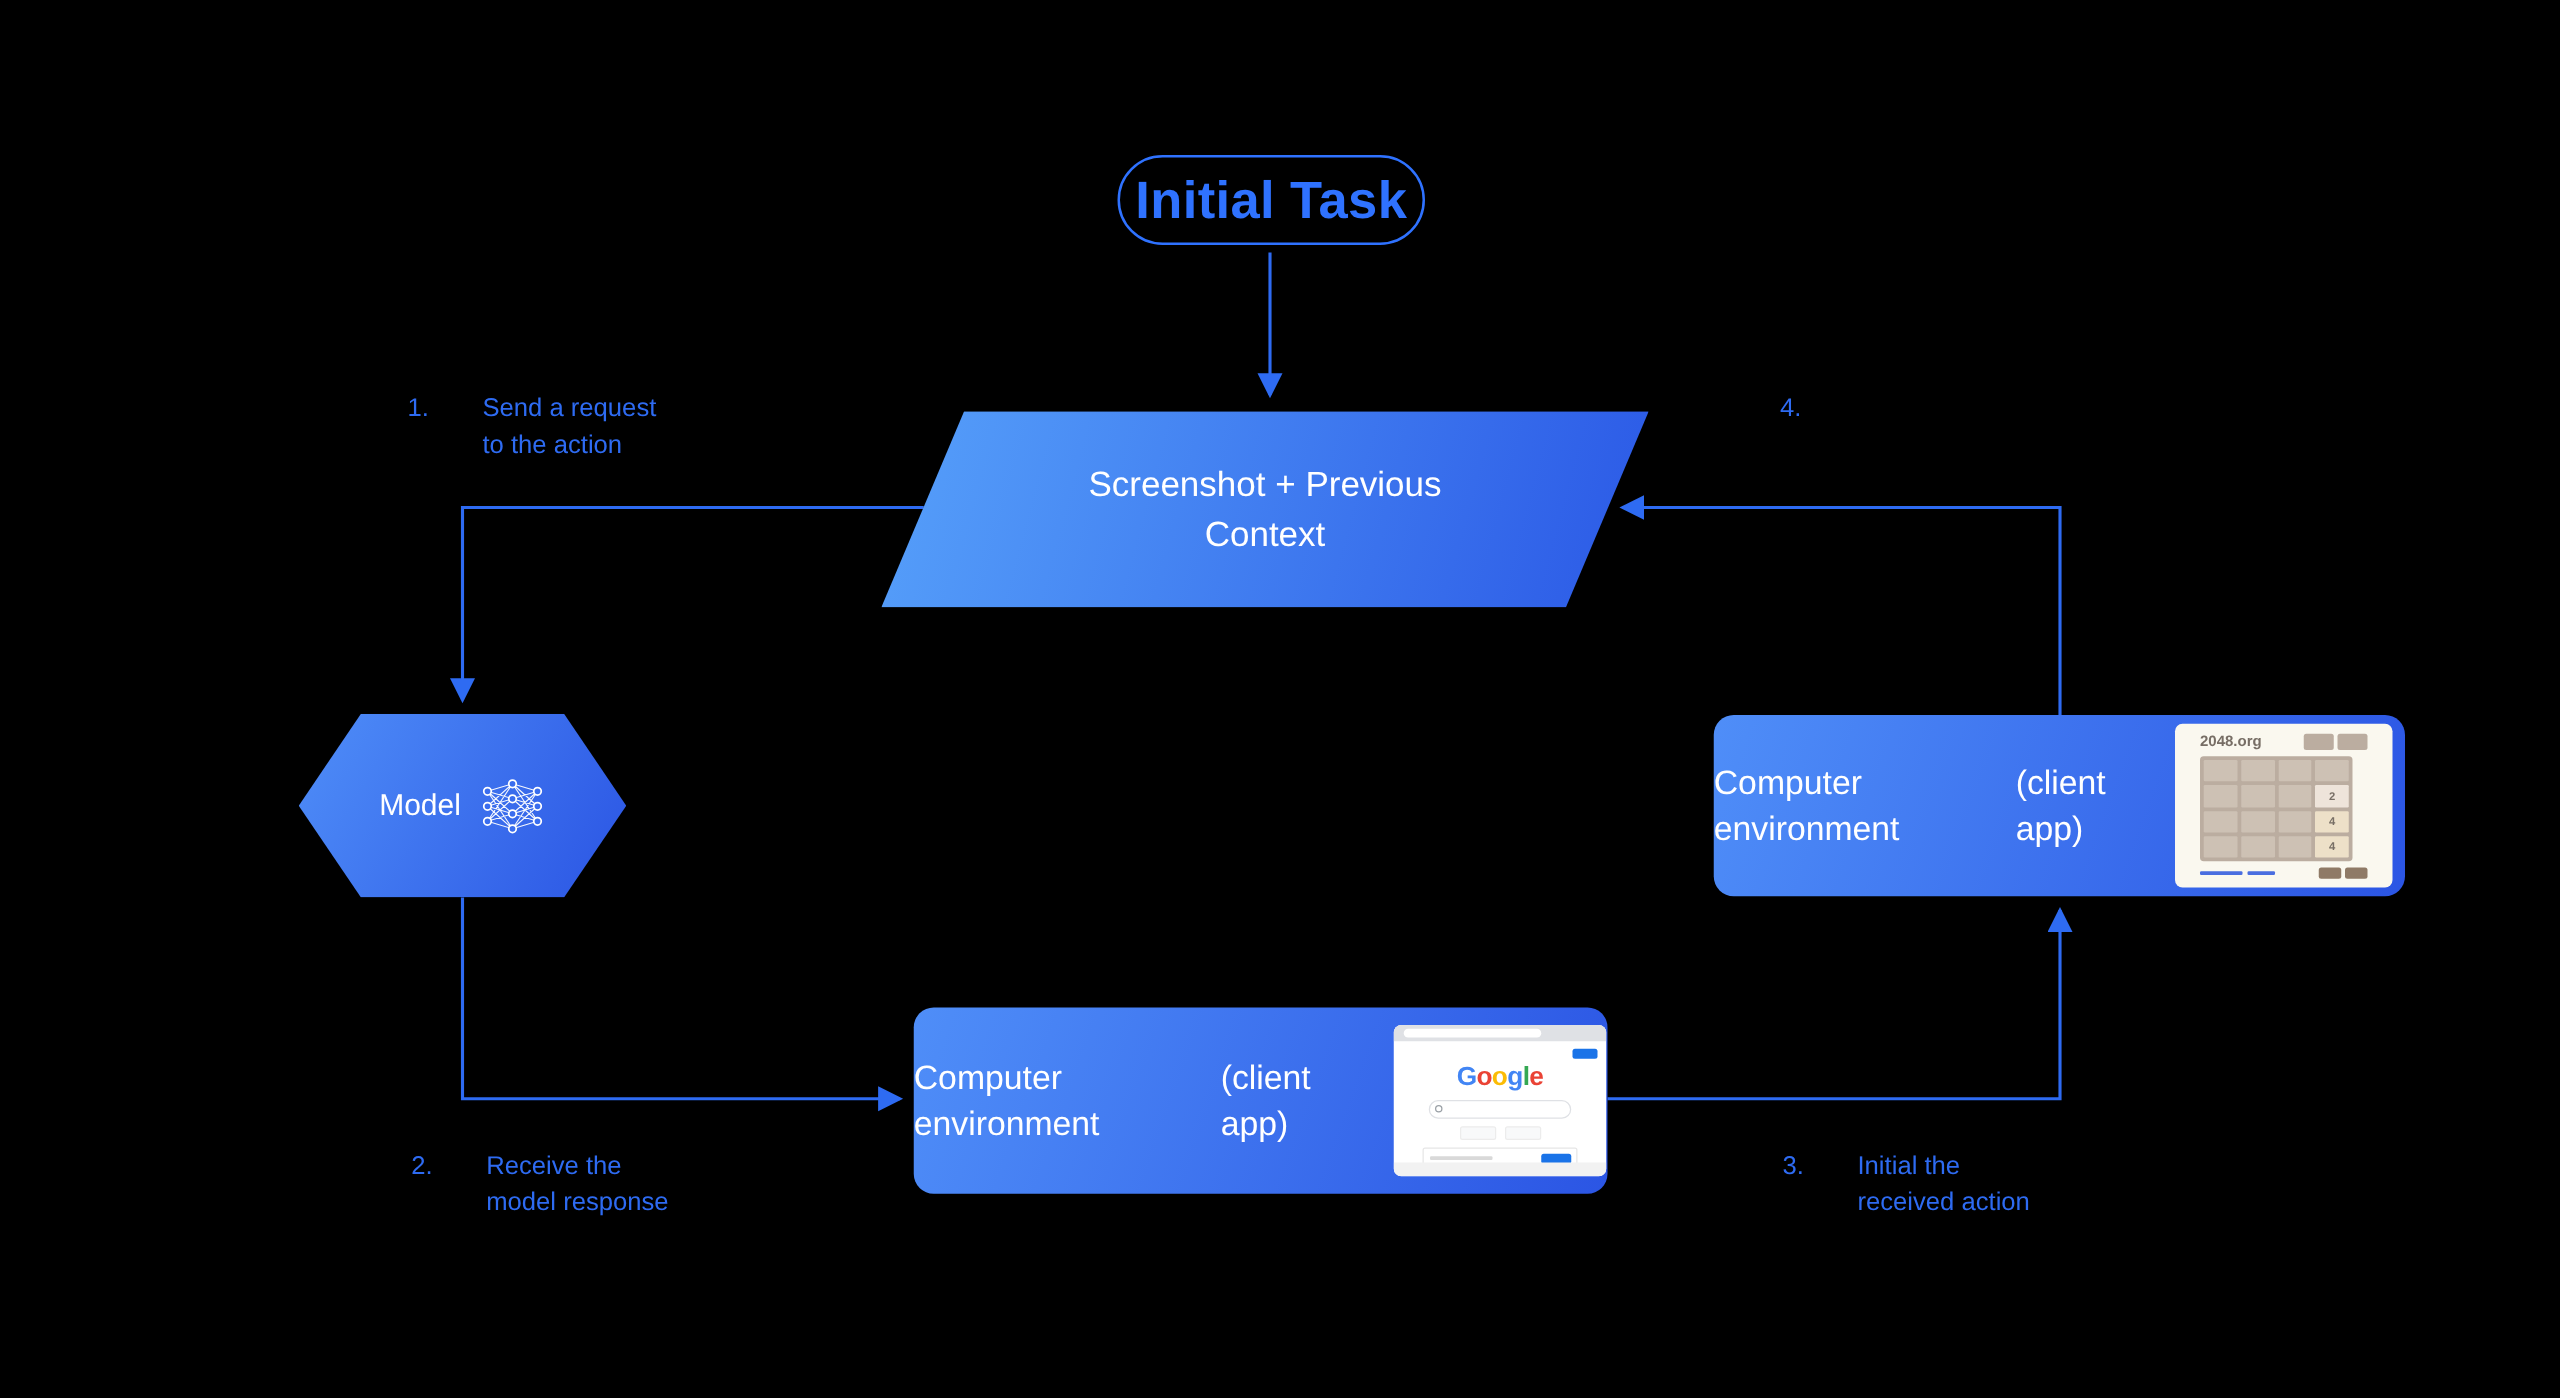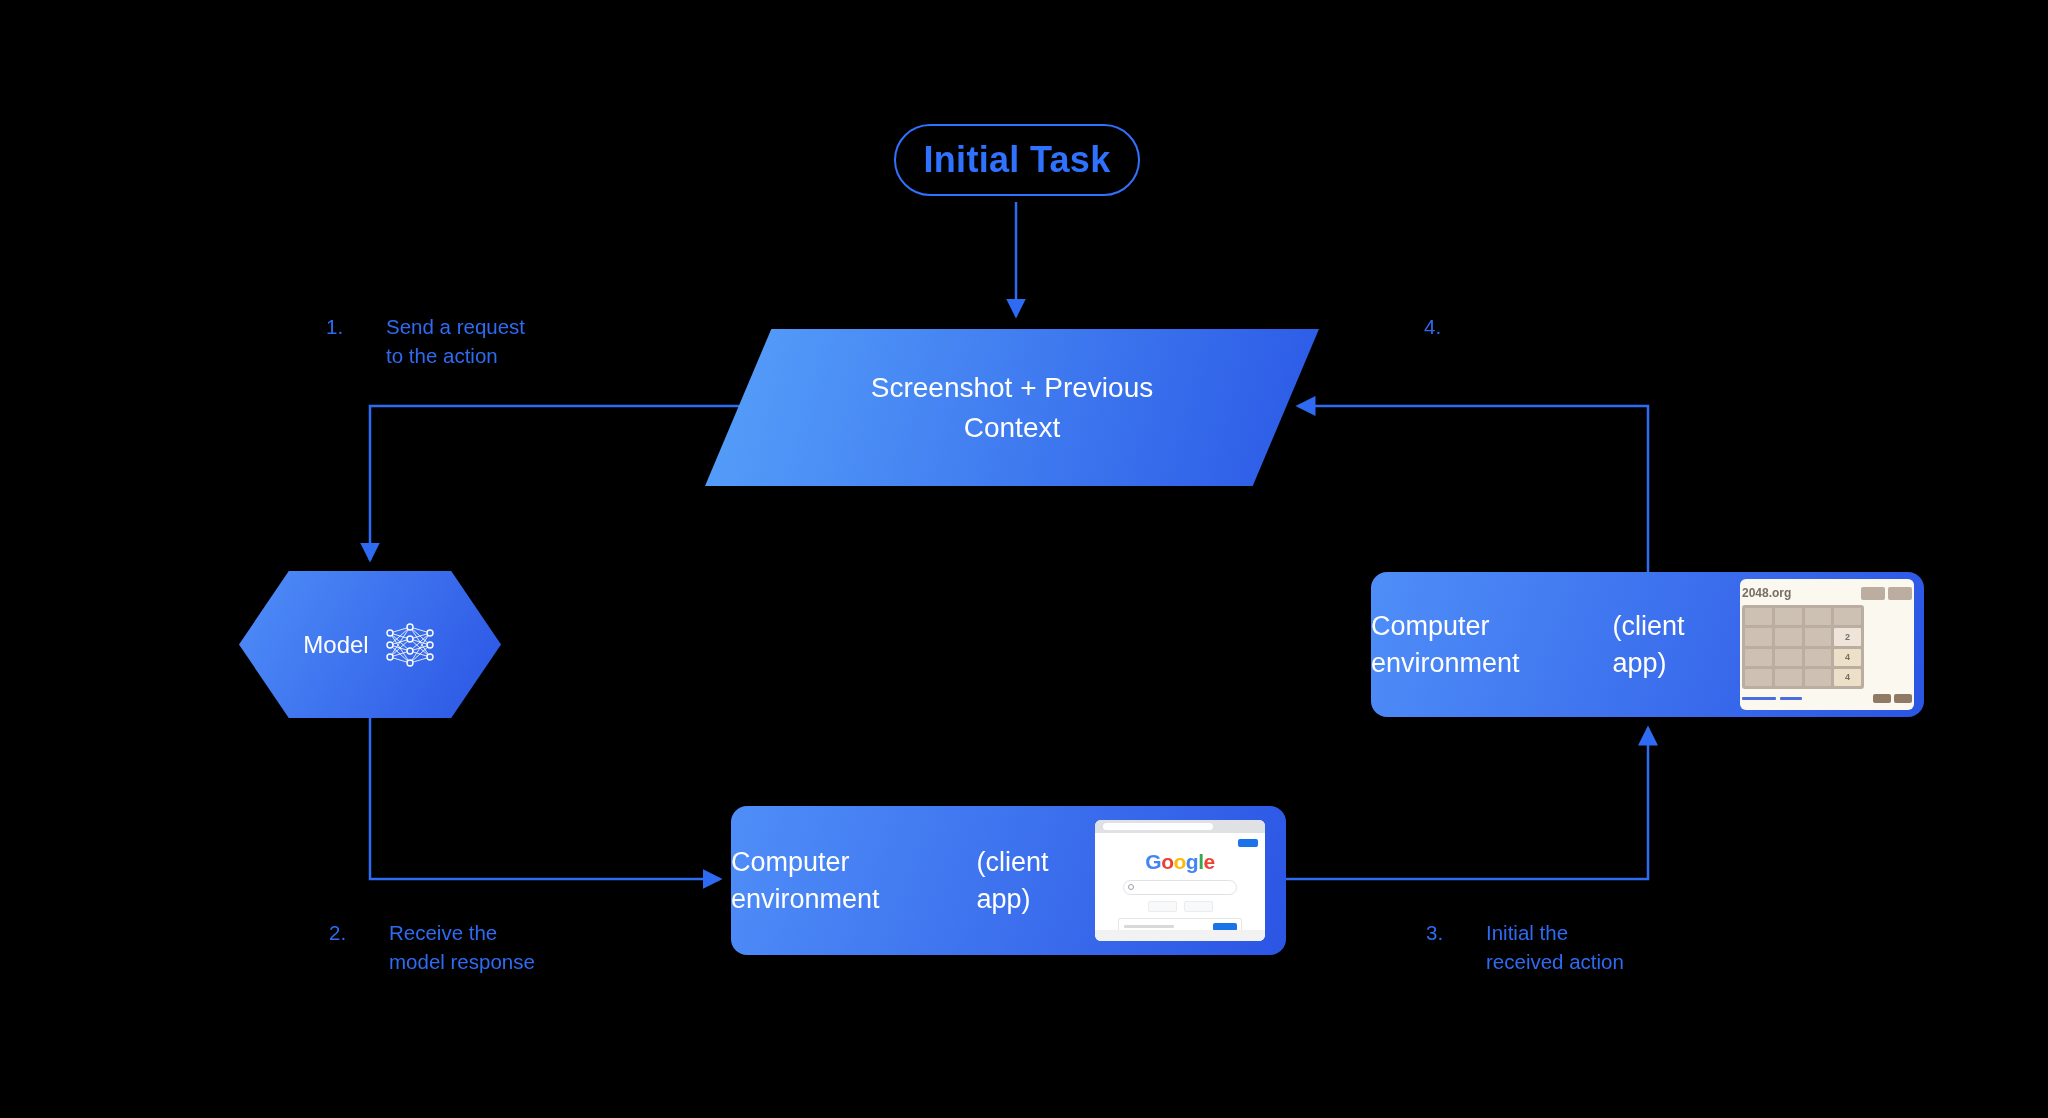--- a/index.html
+++ b/index.html
@@ -7,21 +7,21 @@
     position:relative;width:2048px;height:1118px;background:#000;
     font-family:"Liberation Sans", sans-serif;overflow:hidden;
   }
   .arrows{position:absolute;left:0;top:0;pointer-events:none;}
 
   
   .pill{
     position:absolute;left:894px;top:124px;width:246px;height:72px;
     border:2.5px solid #2f72ff;border-radius:38px;
     display:flex;align-items:center;justify-content:center;
-    color:#2f72ff;font-size:36px;font-weight:bold;letter-spacing:.3px;
+    color:#2f72ff;font-size:42px;font-weight:bold;letter-spacing:.3px;
     box-sizing:border-box;
   }
 
   
   .para{
     position:absolute;left:705px;top:329px;width:614px;height:157px;
     background:linear-gradient(105deg,#56a0fa 0%,#2b59e6 100%);
     clip-path:polygon(10.8% 0%,100% 0%,89.2% 100%,0% 100%);
     display:flex;align-items:center;justify-content:center;
   }
@@ -49,40 +49,40 @@
   }
   .env-right .env-text{right:194px;}
   .env-bottom .env-text{right:190px;}
 
   
   .step{position:absolute;display:flex;gap:38px;color:#2e6bf2;font-size:20.5px;line-height:29px;}
   .step .num{min-width:22px;}
 
   
   .thumb-google{
-    position:absolute;right:21px;top:14px;width:170px;height:121px;
+    position:absolute;right:1px;top:14px;width:170px;height:121px;
     background:#fff;border-radius:6px;overflow:hidden;font-family:"Liberation Sans",sans-serif;
   }
   .g-chrome{height:13px;background:#dfe1e5;position:relative;}
   .g-urlbar{position:absolute;left:8px;top:3px;width:110px;height:7px;background:#fff;border-radius:4px;}
   .g-signin{position:absolute;top:19px;right:7px;width:20px;height:8px;background:#1a73e8;border-radius:2px;}
   .g-logo{text-align:center;margin-top:17px;font-size:21px;font-weight:bold;letter-spacing:-.5px;}
   .g-search{width:112px;height:13px;border:1px solid #dfe1e5;border-radius:8px;margin:6px auto 0;position:relative;}
   .g-search::before{content:"";position:absolute;left:4px;top:3px;width:6px;height:6px;border:1px solid #9aa0a6;border-radius:50%;box-sizing:border-box;}
   .g-buttons{display:flex;justify-content:center;gap:7px;margin-top:6px;}
   .g-btn{width:27px;height:9px;background:#f8f9fa;border:1px solid #ececec;border-radius:2px;}
   .g-promo{width:122px;height:16px;border:1px solid #e6e6e6;border-radius:2px;margin:6px auto 0;position:relative;}
   .g-promo-line{position:absolute;left:5px;top:6px;width:50px;height:3px;background:#d9d9d9;border-radius:1px;}
   .g-promo-btn{position:absolute;right:4px;top:4px;width:24px;height:8px;background:#1a73e8;border-radius:2px;}
   .g-footer{position:absolute;left:0;right:0;bottom:0;height:11px;background:#f2f2f2;}
 
   
   .thumb-2048{
     position:absolute;right:10px;top:7px;width:174px;height:131px;
-    background:#faf8ef;border-radius:6px;overflow:hidden;box-sizing:border-box;padding:7px 2px;
+    background:#faf8ef;border-radius:6px;overflow:hidden;box-sizing:border-box;padding:7px 20px;
   }
   .t-head{display:flex;justify-content:space-between;align-items:center;}
   .t-title{font-size:12px;font-weight:bold;color:#776e65;}
   .t-scores{display:flex;gap:3px;}
   .t-score{width:24px;height:13px;background:#bbada0;border-radius:2px;}
   .t-board{
     margin-top:5px;width:122px;height:84px;background:#bbada0;border-radius:3px;
     display:grid;grid-template-columns:repeat(4,1fr);grid-template-rows:repeat(4,1fr);
     gap:3px;padding:3px;box-sizing:border-box;
   }

